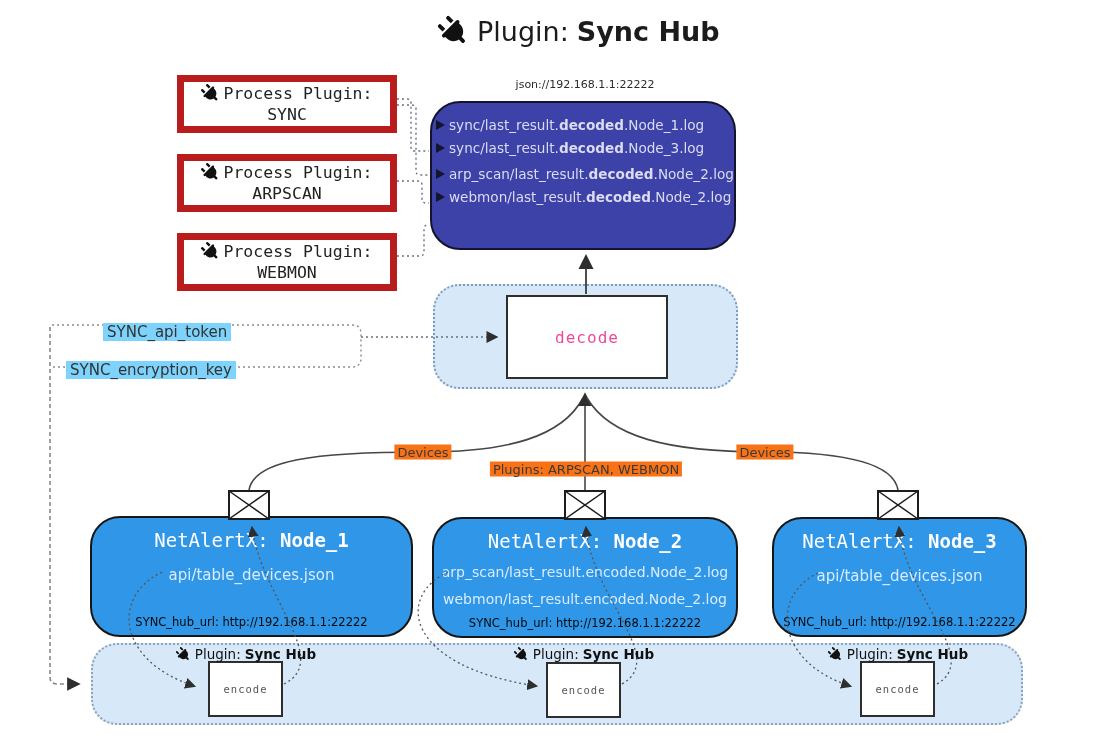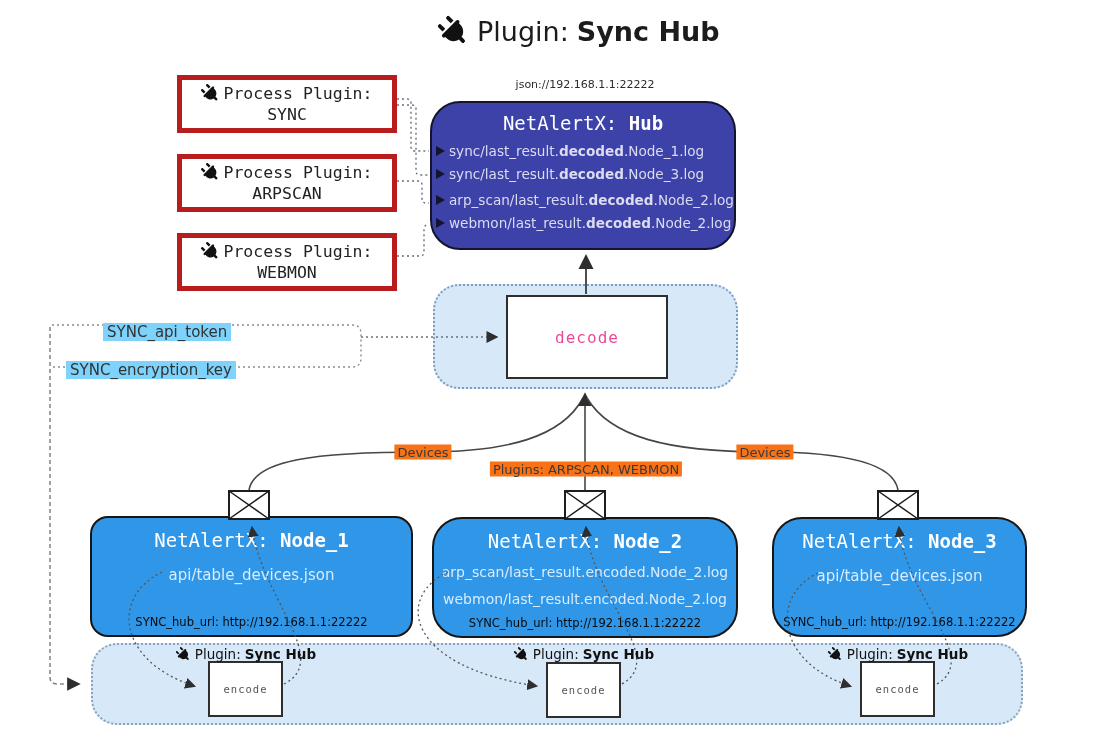--- a/index.html
+++ b/index.html
@@ -7,21 +7,21 @@
           font-family:"DejaVu Sans",sans-serif;color:#1a1a1a;}
   .abs{position:absolute;}
   .mono{font-family:"DejaVu Sans Mono","Liberation Mono",monospace;}
 
   
   .title-row{left:438px;top:16px;display:flex;align-items:center;gap:8px;font-size:27px;color:#1c1c1c;}
   .title-row b{font-weight:700;}
   .plug-icon{display:inline-block;transform:rotate(-45deg);fill:#111;}
 
   
-  .pbox{width:220px;height:58px;background:#fff;border:5px solid #b91c1c;box-sizing:border-box;
+  .pbox{width:220px;height:58px;background:#fff;border:7px solid #b91c1c;box-sizing:border-box;
         display:flex;flex-direction:column;justify-content:center;align-items:center;
         font-size:16.5px;line-height:21px;color:#222;}
   .pbox-line1{display:flex;align-items:center;gap:3px;}
 
   
   .hub-url{left:432px;top:78px;width:306px;text-align:center;font-size:11px;color:#2b2b2b;}
   .hub{left:430px;top:101px;width:306px;height:149px;background:#3c42a8;border:2px solid #14142e;
        border-radius:30px;box-sizing:border-box;padding-top:7px;}
   .hub-title{text-align:center;font-size:19px;color:#fff;line-height:26px;}
   .hub-title b{font-weight:700;}
@@ -107,24 +107,20 @@
       <svg class="plug-icon" width="19" height="19">
           <use href="#plug"></use>
         </svg>
       <span>Process Plugin:</span>
     </div>
     <div>WEBMON</div>
   </div>
 
   <div class="abs hub-url">json://192.168.1.1:22222</div>
   <div class="abs hub">
-    <div class="hub-title mono">
-      <span>NetAlertX:</span>
-      <b>Hub</b>
-    </div>
     <div class="hub-lines">
       <div class="hub-line">
         <span class="tri"></span>
         <span>sync/last_result.</span>
           <b>decoded</b>
           <span>.Node_1.log</span>
       </div>
       <div class="hub-line">
         <span class="tri"></span>
         <span>sync/last_result.</span>
@@ -147,21 +143,21 @@
   </div>
 
   <div class="abs panel decode-wrap"></div>
   <div class="abs whitebox decode-box mono">decode</div>
 
   <div class="abs panel strip"></div>
   <div class="abs whitebox encode-box mono" style="left:208px;top:661px;">encode</div>
   <div class="abs whitebox encode-box mono" style="left:546px;top:662px;">encode</div>
   <div class="abs whitebox encode-box mono" style="left:860px;top:661px;">encode</div>
 
-  <div class="abs node" style="left:90px;top:516px;width:323px;height:121px;border-radius:18px;">
+  <div class="abs node" style="left:90px;top:516px;width:323px;height:121px;">
     <div class="node-title mono">
       <span>NetAlertX:</span>
       <b>Node_1</b>
     </div>
     <div class="node-line" style="font-size:15px;margin-top:14px;">api/table_devices.json</div>
     <div class="node-hub-url">SYNC_hub_url: http://192.168.1.1:22222</div>
   </div>
   <div class="abs node" style="left:432px;top:517px;width:306px;height:121px;">
     <div class="node-title mono">
       <span>NetAlertX:</span>

